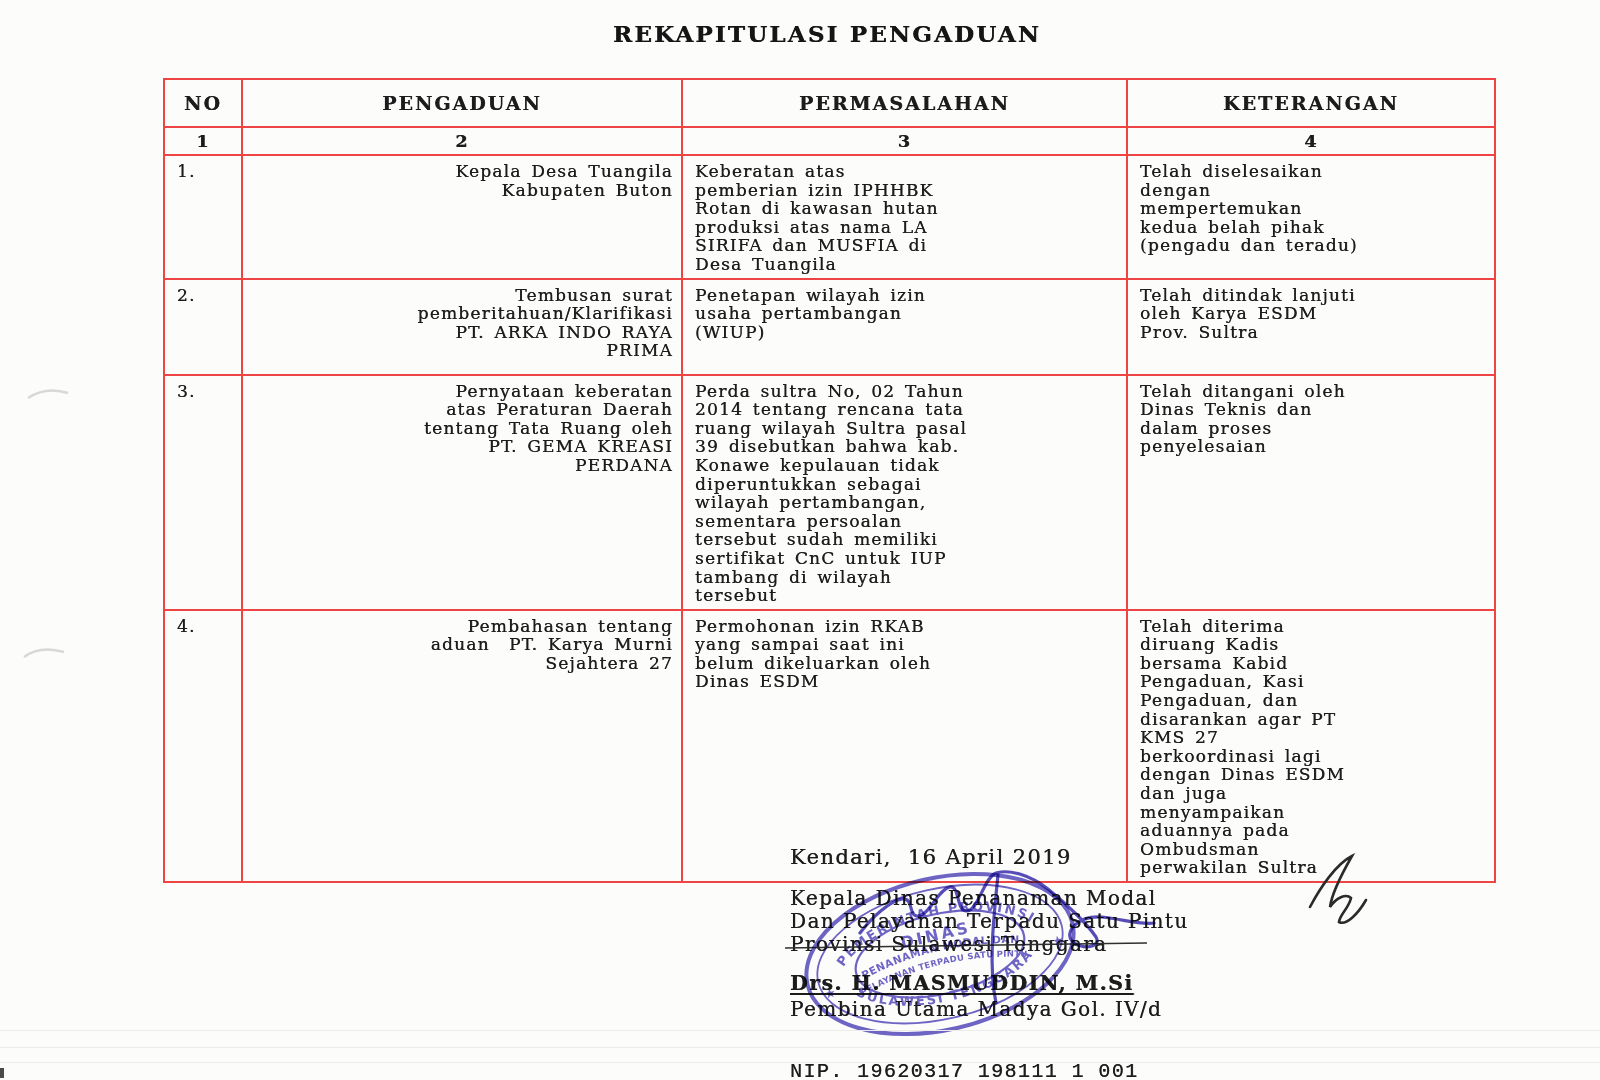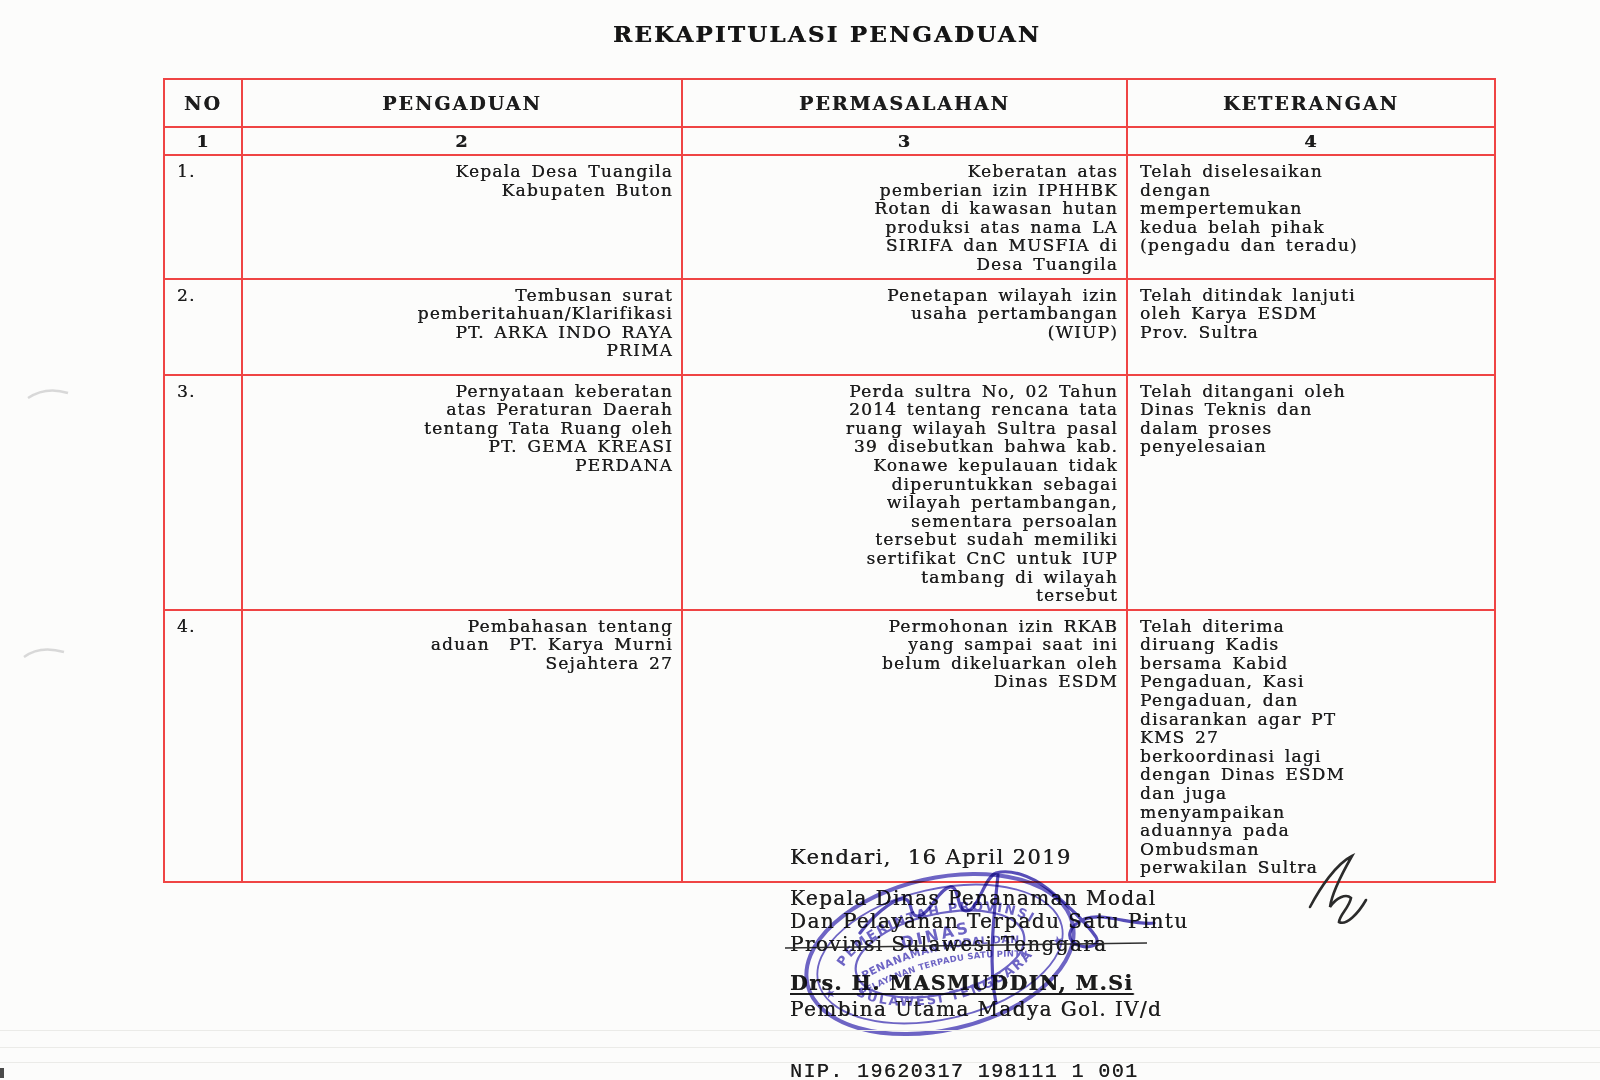--- a/index.html
+++ b/index.html
@@ -43,21 +43,21 @@
     vertical-align:middle;text-align:center;
     font-size:19px;font-weight:bold;letter-spacing:2px;
     padding:6px 4px;height:34px;white-space:normal;
   }
   tr.num-row td{
     text-align:center;font-weight:bold;font-size:17.5px;
     height:24px;padding:1px 4px;vertical-align:middle;line-height:20px;
   }
   td.c-no{padding-left:16px;}
   td.c-png{padding-left:13px;text-align:right;}
-  td.c-prm{padding-left:17px;text-align:right;}
+  td.c-prm{padding-left:17px;}
   td.c-ket{padding-left:17px;padding-right:4px;}
   tr.r1 td{height:106px;}
   tr.r2 td{height:84px;}
   tr.r3 td{height:220px;}
   tr.r4 td{height:252px;}
   
   .f-line{
     position:absolute;left:790px;width:546px;
     white-space:pre;
     font-size:20px;letter-spacing:1.4px;

